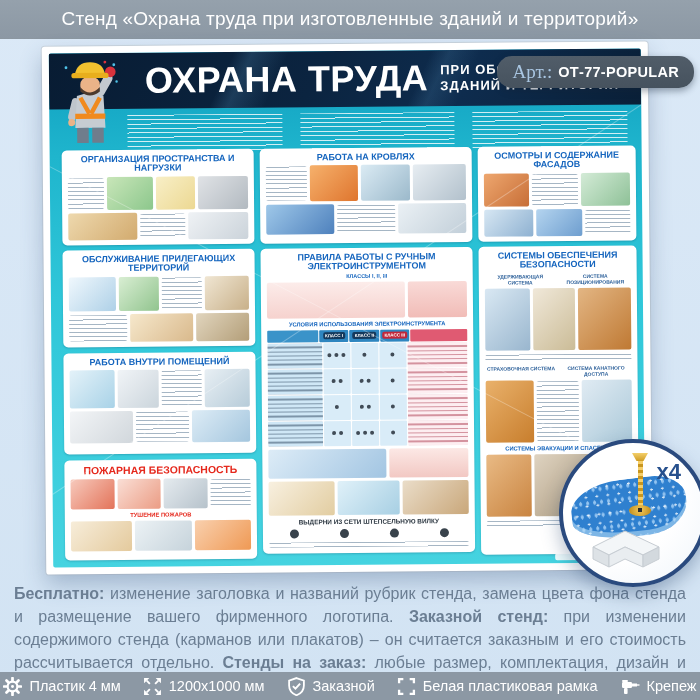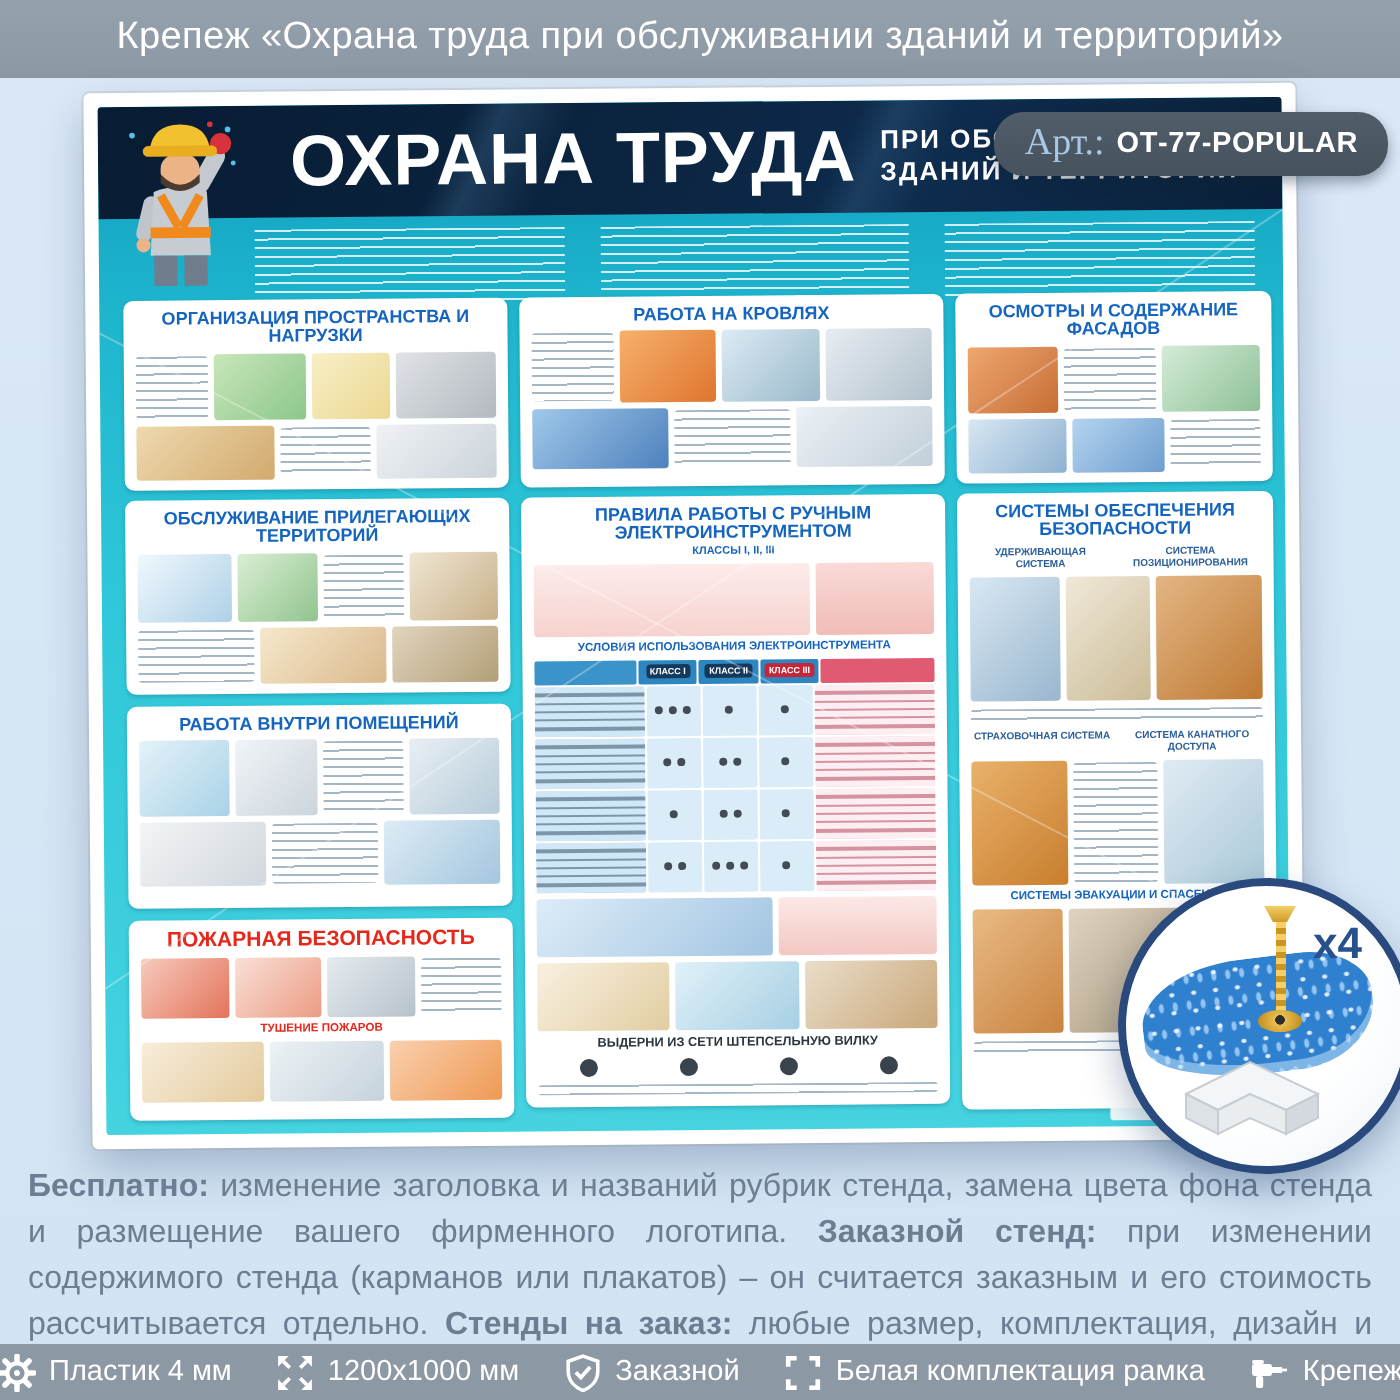--- a/index.html
+++ b/index.html
@@ -103,21 +103,21 @@
   .features{position:absolute;left:0;right:0;top:672px;height:28px;
             background:var(--bar-bg,#8c98a4);display:flex;align-items:center;justify-content:center;gap:22px;}
   .feat{display:flex;align-items:center;gap:7px;color:#fff;font-size:14.5px;white-space:nowrap;}
   .feat svg{display:block;}
 </style>
 </head>
 <body>
 
 <div class="screen">
 
-  <div class="topbar">Крепеж «Охрана труда при обслуживании зданий и территорий»</div>
+  <div class="topbar">Стенд «Охрана труда при изготовленные зданий и территорий»</div>
 
   <div class="poster-wrap">
     <div class="poster-inner">
       <div class="p-header">
         <div class="p-title-wrap">
           <div class="p-title">ОХРАНА ТРУДА</div>
           <div class="p-sub">
             <span>ПРИ ОБСЛУЖИВАНИИ</span>
             <span>ЗДАНИЙ И ТЕРРИТОРИЙ</span>
           </div>
@@ -448,21 +448,21 @@
           </svg>
         </span>
         <span>Заказной</span>
       </div>
       <div class="feat">
         <span class="ic">
           <svg width="19" height="19" viewBox="0 0 18 18">
             <path d="M2 6 V2 h4 M12 2 h4 v4 M16 12 v4 h-4 M6 16 H2 v-4" fill="none" stroke="#fff" stroke-width="2.2"></path>
           </svg>
         </span>
-        <span>Белая комплектация рамка</span>
+        <span>Белая пластиковая рамка</span>
       </div>
       <div class="feat">
         <span class="ic">
           <svg width="20" height="19" viewBox="0 0 20 18">
             <rect x="2" y="4.5" width="10" height="6" rx="1.2" fill="#fff"></rect>
             <rect x="12" y="6" width="5" height="3" fill="#fff"></rect>
             <rect x="17" y="6.8" width="2.5" height="1.4" fill="#fff"></rect>
             <rect x="4" y="10.5" width="3.6" height="6" rx="1" fill="#fff"></rect>
             <rect x="2" y="2.5" width="6" height="2" rx="1" fill="#fff"></rect>
           </svg>

